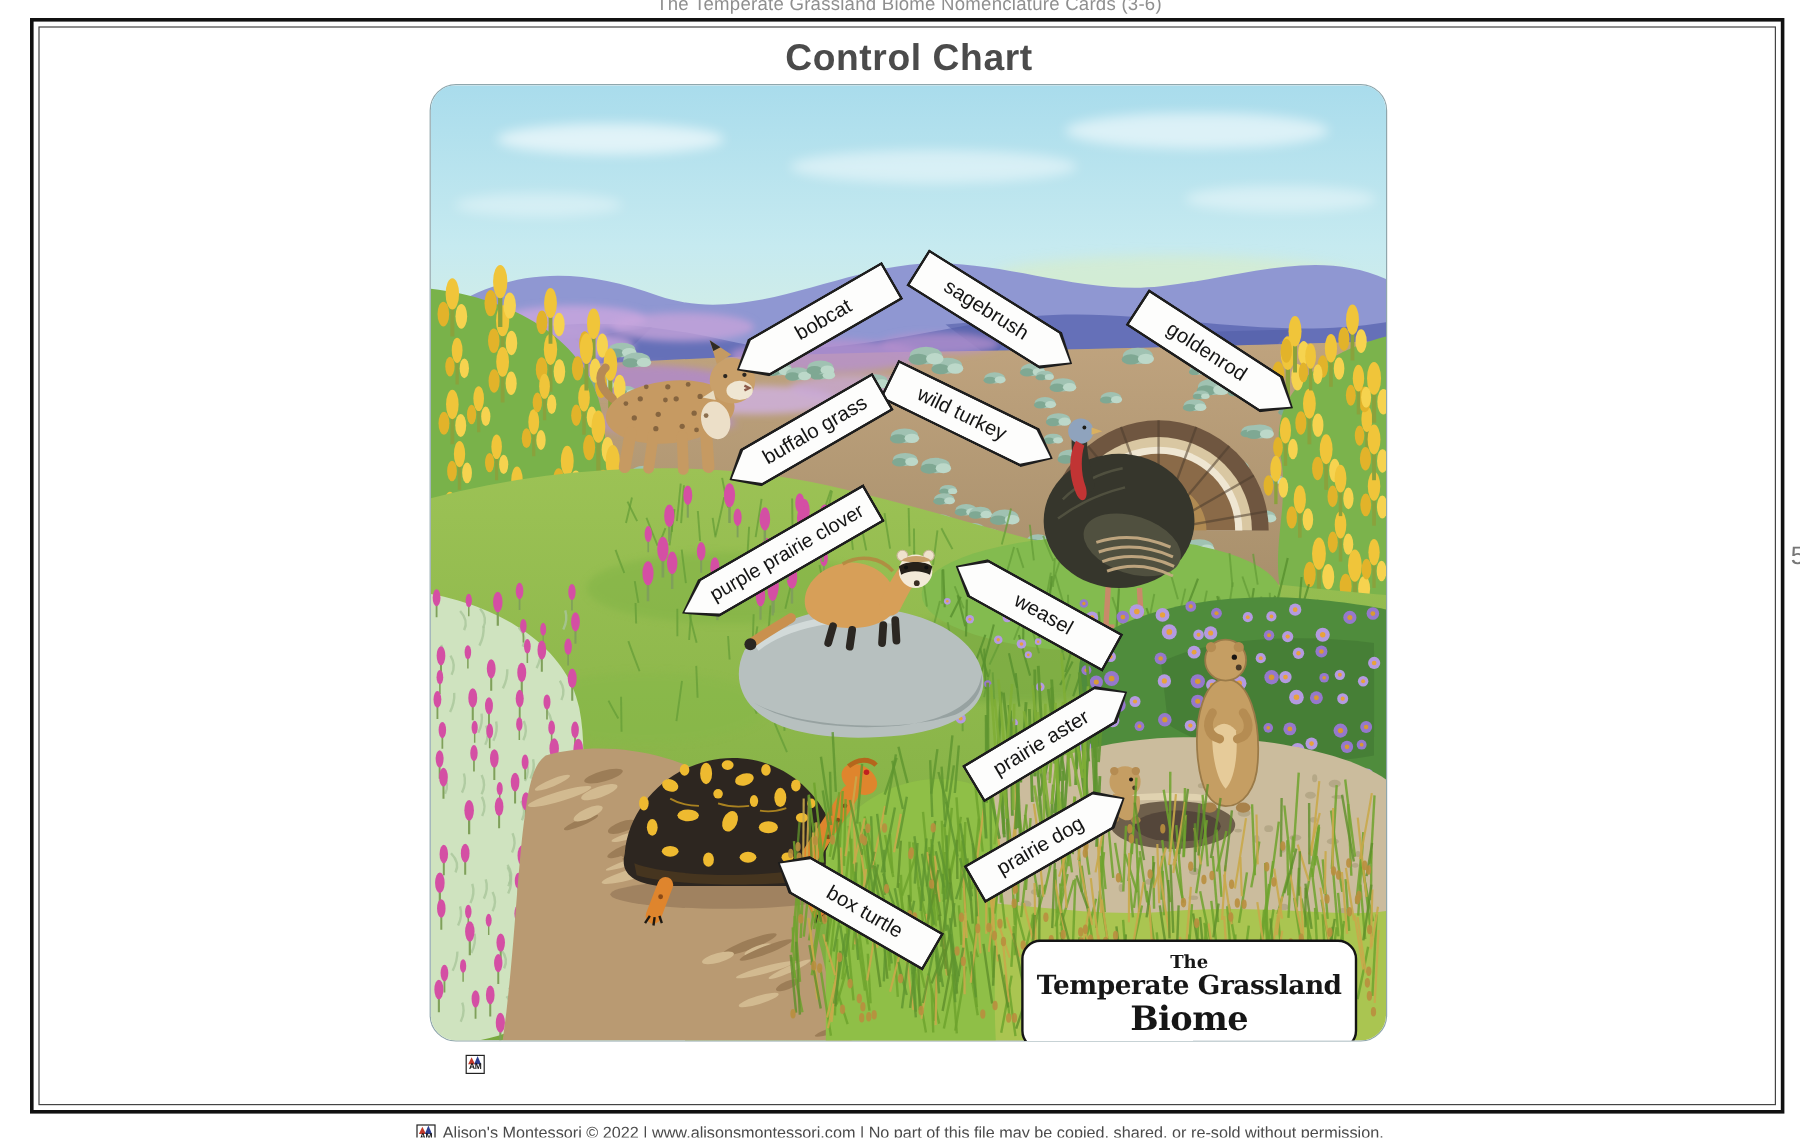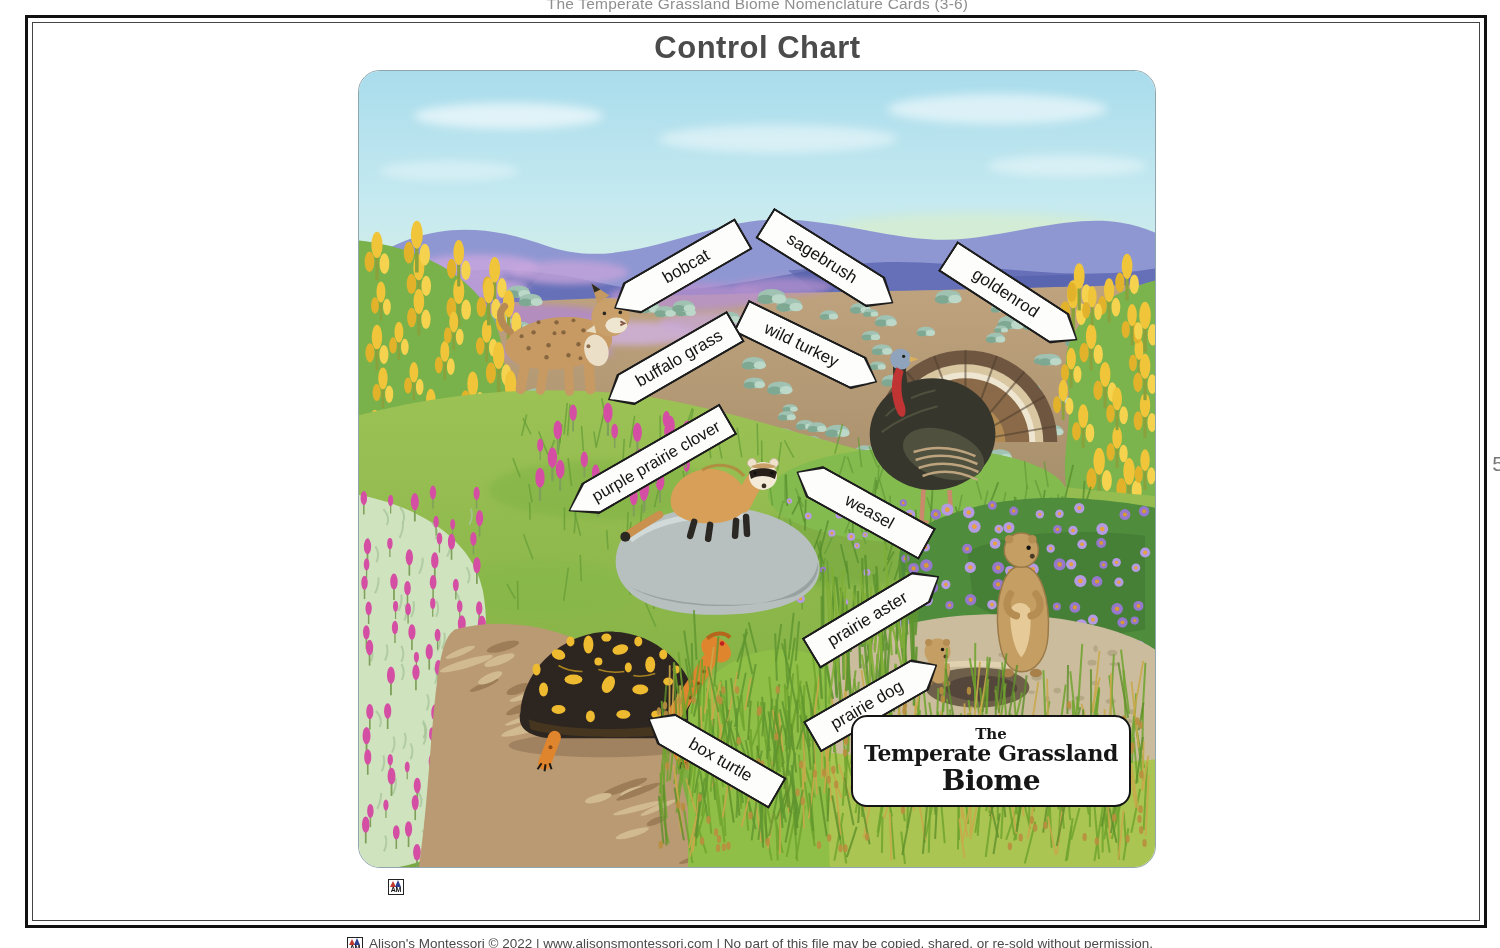--- a/index.html
+++ b/index.html
@@ -17,21 +17,21 @@
   .scene svg{position:absolute;inset:0;width:100%;height:100%;}
 
   .banner{position:absolute;width:var(--w);height:36px;transform:rotate(var(--rot));
        display:flex;align-items:center;justify-content:center;font-size:17px;color:#141414;}
   .banner::before{content:"";position:absolute;inset:0;background:#1d1d1d;clip-path:var(--clip);}
   .banner::after{content:"";position:absolute;inset:2.2px;background:#fdfdfc;clip-path:var(--clip);}
   .banner span{position:relative;z-index:1;white-space:nowrap;}
   .tip-left{--clip:polygon(0% 50%,14% 0%,100% 0%,100% 100%,14% 100%);padding-left:17px;box-sizing:border-box;}
   .tip-right{--clip:polygon(0% 0%,86% 0%,100% 50%,86% 100%,0% 100%);padding-right:17px;box-sizing:border-box;}
 
-  .biome-box{position:absolute;left:492px;top:644px;width:280px;height:92px;background:#fff;
+  .biome-box{position:absolute;left:492px;top:712px;width:280px;height:92px;background:#fff;
        border:2.5px solid #141414;border-radius:16px;display:flex;flex-direction:column;
        align-items:center;justify-content:center;font-family:"DejaVu Serif",serif;font-weight:bold;
        color:#161616;box-sizing:border-box;line-height:1.08;}
   .biome-box div{white-space:nowrap;}
   .biome-box .l1{font-size:15px;}
   .biome-box .l2{font-size:22px;letter-spacing:-.4px;}
   .biome-box .l3{font-size:28px;letter-spacing:-.4px;}
 
   .am-logo{display:inline-flex;flex-direction:column;align-items:center;justify-content:flex-start;
        width:16px;height:16px;background:#fff;border:1px solid #222;box-sizing:border-box;}

